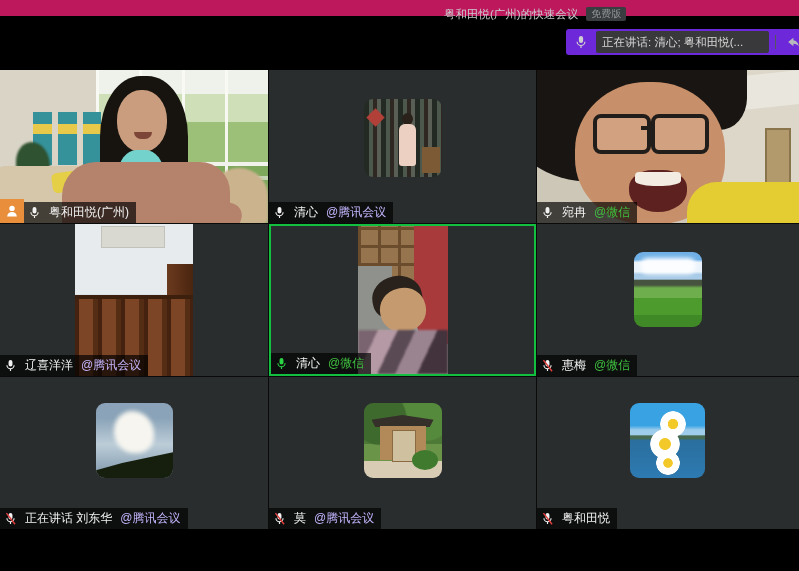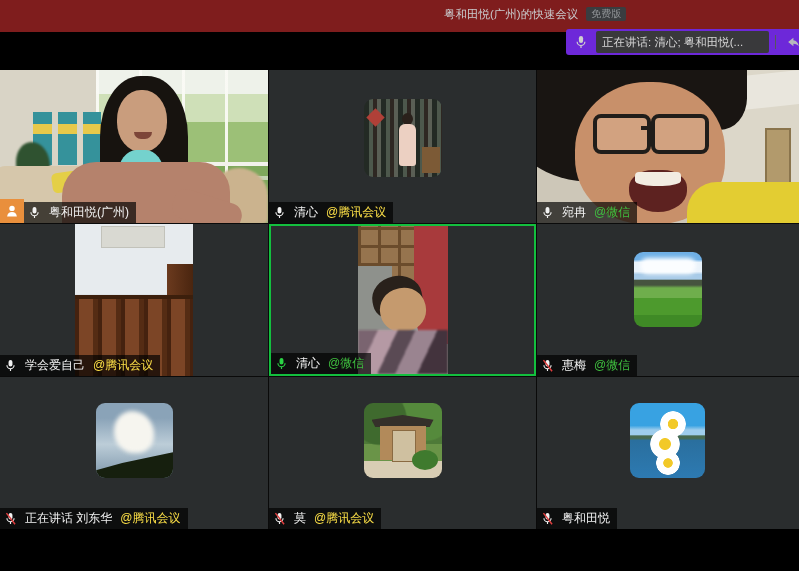--- a/index.html
+++ b/index.html
@@ -1,20 +1,20 @@
 <!DOCTYPE html>
 <html><head>
 <meta charset="utf-8">
 <style>
   html,body{margin:0;padding:0;background:#000;}
   body{width:799px;height:571px;position:relative;overflow:hidden;
        font-family:"Liberation Sans","DejaVu Sans",sans-serif;}
 
   
-  .titlebar{position:absolute;top:0;left:0;width:799px;height:32px;background:#7f1d1d;}
+  .titlebar{position:absolute;top:0;left:0;width:799px;height:16px;background:#be185d;}
   .titlewrap{position:absolute;left:444px;top:0;height:28px;display:flex;align-items:center;gap:8px;}
   .title{font-size:11.5px;color:#c9cbcd;white-space:nowrap;}
   .badge{font-size:10px;color:#8e9194;background:#3a3d40;border-radius:2px;padding:1px 5px;line-height:12px;}
 
   
   .indicator{position:absolute;left:566px;top:29px;width:238px;height:26px;background:#6d28d9;
              border-radius:3px;display:flex;align-items:center;}
   .ind-mic{width:30px;display:flex;justify-content:center;align-items:center;color:#cfcfcf;}
   .ind-chip{flex:1;height:22px;background:#39393b;border-radius:2px;display:flex;align-items:center;
             padding:0 6px;color:#d6d6d6;font-size:11.5px;white-space:nowrap;overflow:hidden;}
@@ -29,21 +29,21 @@
   .tile.active{border:2px solid #13bf3e;}
 
   
   .labelrow{position:absolute;left:0;bottom:0;display:flex;align-items:flex-end;z-index:5;}
   .hostbadge{width:24px;height:24px;background:#e98f3c;display:flex;align-items:center;justify-content:center;color:#fff;}
   .nbar{height:21px;background:rgba(0,0,0,.68);display:flex;align-items:center;gap:8px;padding:0 7px 0 4px;}
   .nbar .micic{display:flex;align-items:center;color:#f2f2f2;}
   .nbar .micic.speaking{color:#2bd345;}
   .pname{font-size:12px;color:#f2f2f2;white-space:nowrap;}
   .sfx{font-size:12px;white-space:nowrap;}
-  .sfx-blue{color:#fde047;}
+  .sfx-blue{color:#c4b5fd;}
   .sfx-green{color:#3fbf3f;}
 
   
   .avatar{position:absolute;border-radius:9px;overflow:hidden;}
   .avatar *,.vfeed *,.full *{position:absolute;}
 
   
   .s1{position:absolute;inset:0;background:#d9d4c6;}
   .s1 .win{left:96px;top:0;width:172px;height:153px;
       background:linear-gradient(180deg,#eef2ea 0 16%,#cfe0b8 16% 34%,#9cc077 34% 62%,#7ea85c 62% 82%,#8fae6e 82% 100%);}
@@ -277,21 +277,21 @@
         <div class="panels"></div>
         <div class="rail"></div>
     </div>
     <div class="labelrow">
         <span class="nbar">
       <span class="micic">
         <svg class="ic" width="13" height="13">
               <use href="#i-mic"></use>
             </svg>
       </span>
-      <span class="pname">学会爱自己</span>
+      <span class="pname">辽喜洋洋</span>
       <span class="sfx sfx-blue">@腾讯会议</span>
     </span>
       </div>
   </div>
 
   <div class="tile active">
     <div class="vfeed v5">
       <div class="lat"></div>
         <div class="gray"></div>
         <div class="red"></div>

